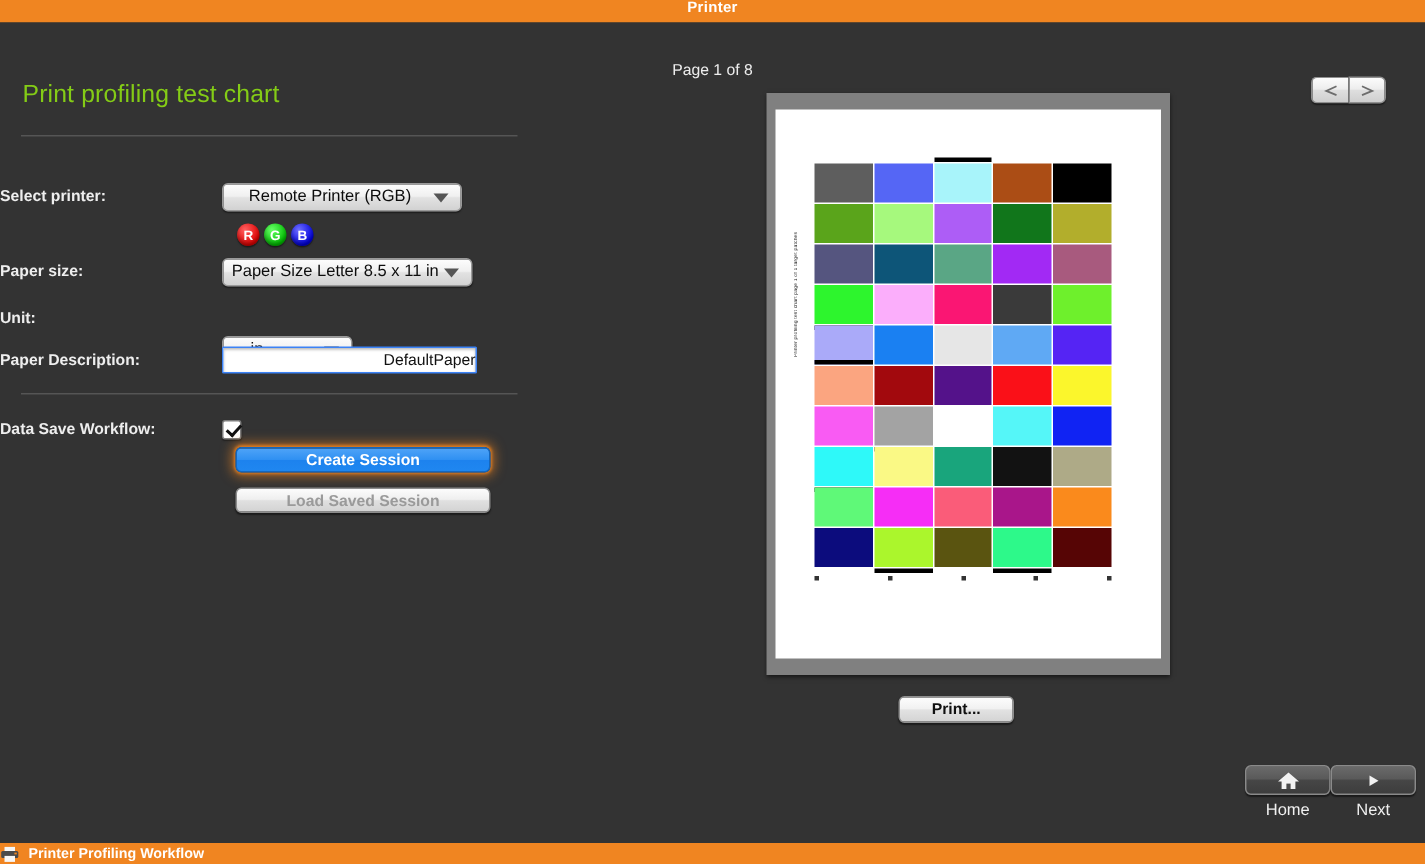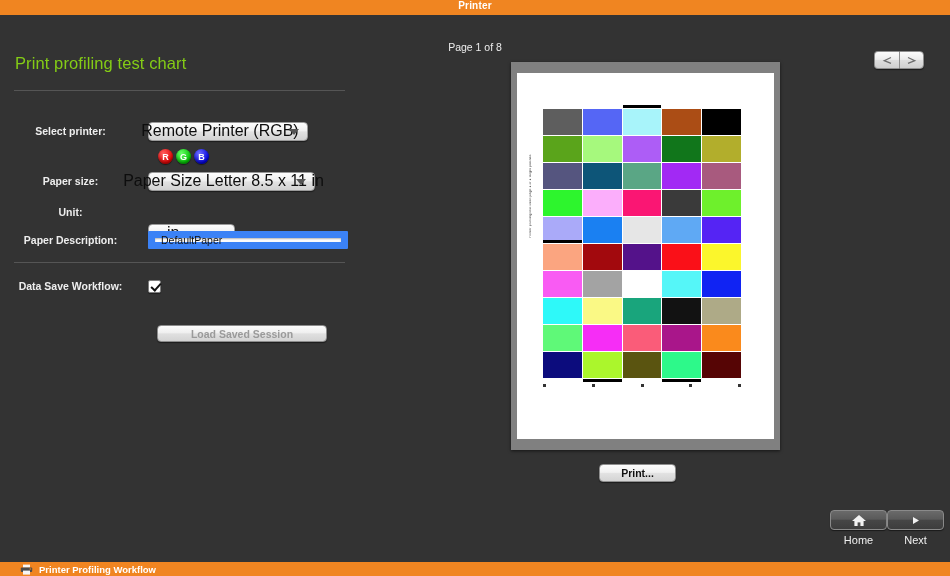--- a/index.html
+++ b/index.html
@@ -64,71 +64,72 @@
   .frow {
     position: absolute;
     left: 0;
     width: 360px;
     height: 20px;
     display: flex;
     align-items: center;
   }
   .flabel {
     width: 148px;
-    text-align: center;
+    text-align: left;
     padding-right: 7px;
     color: #eeeeee;
     font-size: 10.5px;
     font-weight: bold;
     white-space: nowrap;
   }
 
   
   .popup {
     height: 19px;
     background: linear-gradient(#fdfdfd 0%, #f0f0f0 46%, #e2e2e2 52%, #d2d2d2 100%);
     border: 1px solid #9a9a9a;
     border-radius: 4px;
     box-shadow: 0 1px 1px rgba(0,0,0,.45);
     display: flex;
     align-items: center;
     justify-content: center;
     position: relative;
     color: #0d0d0d;
-    font-size: 16px;
+    font-size: 11px;
     padding: 0 26px 0 10px;
     white-space: nowrap;
   }
   .popup .caret {
     position: absolute;
     right: 8px; top: 50%;
     margin-top: -2px;
     width: 0; height: 0;
     border-left: 5px solid transparent;
     border-right: 5px solid transparent;
     border-top: 6px solid #555555;
   }
   .popup.w160 { width: 160px; }
   .popup.w167 { width: 167px; }
   .popup.w87  { width: 87px; }
   .popup.w87 { justify-content: flex-start; padding-left: 18px; margin-top: 42px; }
 
   
   .tfield {
-    width: 200px;
+    width: 170px;
     height: 18px;
     background: #ffffff;
-    border: 7px solid #3b82f6;
+    border: 1px solid #3b82f6;
     border-radius: 1px;
     box-shadow: inset 0 1px 2px rgba(0,0,0,.3);
     display: flex;
     align-items: center;
     padding-left: 6px;
     color: #111111;
     font-size: 10.5px;
+    justify-content: flex-end;
   }
 
   
   #rgbdots {
     position: absolute;
     left: 158px; top: 134px;
     display: flex;
     gap: 3px;
   }
   .dot {
@@ -337,21 +338,21 @@
 
   
   #statusbar {
     position: absolute;
     bottom: 0; left: 0;
     width: 950px;
     height: 14px;
     background: #f08521;
     display: flex;
     align-items: center;
-    padding-left: 20px;
+    padding-left: 0;
     gap: 6px;
   }
   #statusbar .s {
     color: #ffffff;
     font-size: 9.5px;
     font-weight: bold;
   }
 </style>
 </head>
 <body>
@@ -404,20 +405,21 @@
       </div>
     </div>
 
     <div class="rule" id="rule2"></div>
 
     <div class="frow" style="top:261px;">
       <span class="flabel">Data Save Workflow:</span>
       <span class="cbox"></span>
     </div>
 
+    <div class="wbtn" id="btn-create">Create Session</div>
     <div class="wbtn" id="btn-load">Load Saved Session</div>
   </div>
 
   <div id="pagelabel">Page 1 of 8</div>
 
   <div id="pager">
     <div class="seg">
       <svg width="13" height="9" viewBox="0 0 13 9">
         <path d="M10 1.5 L3.2 4.6 L10 7.4" fill="none" stroke="#6d6d6d" stroke-width="1.2"></path>
       </svg>

